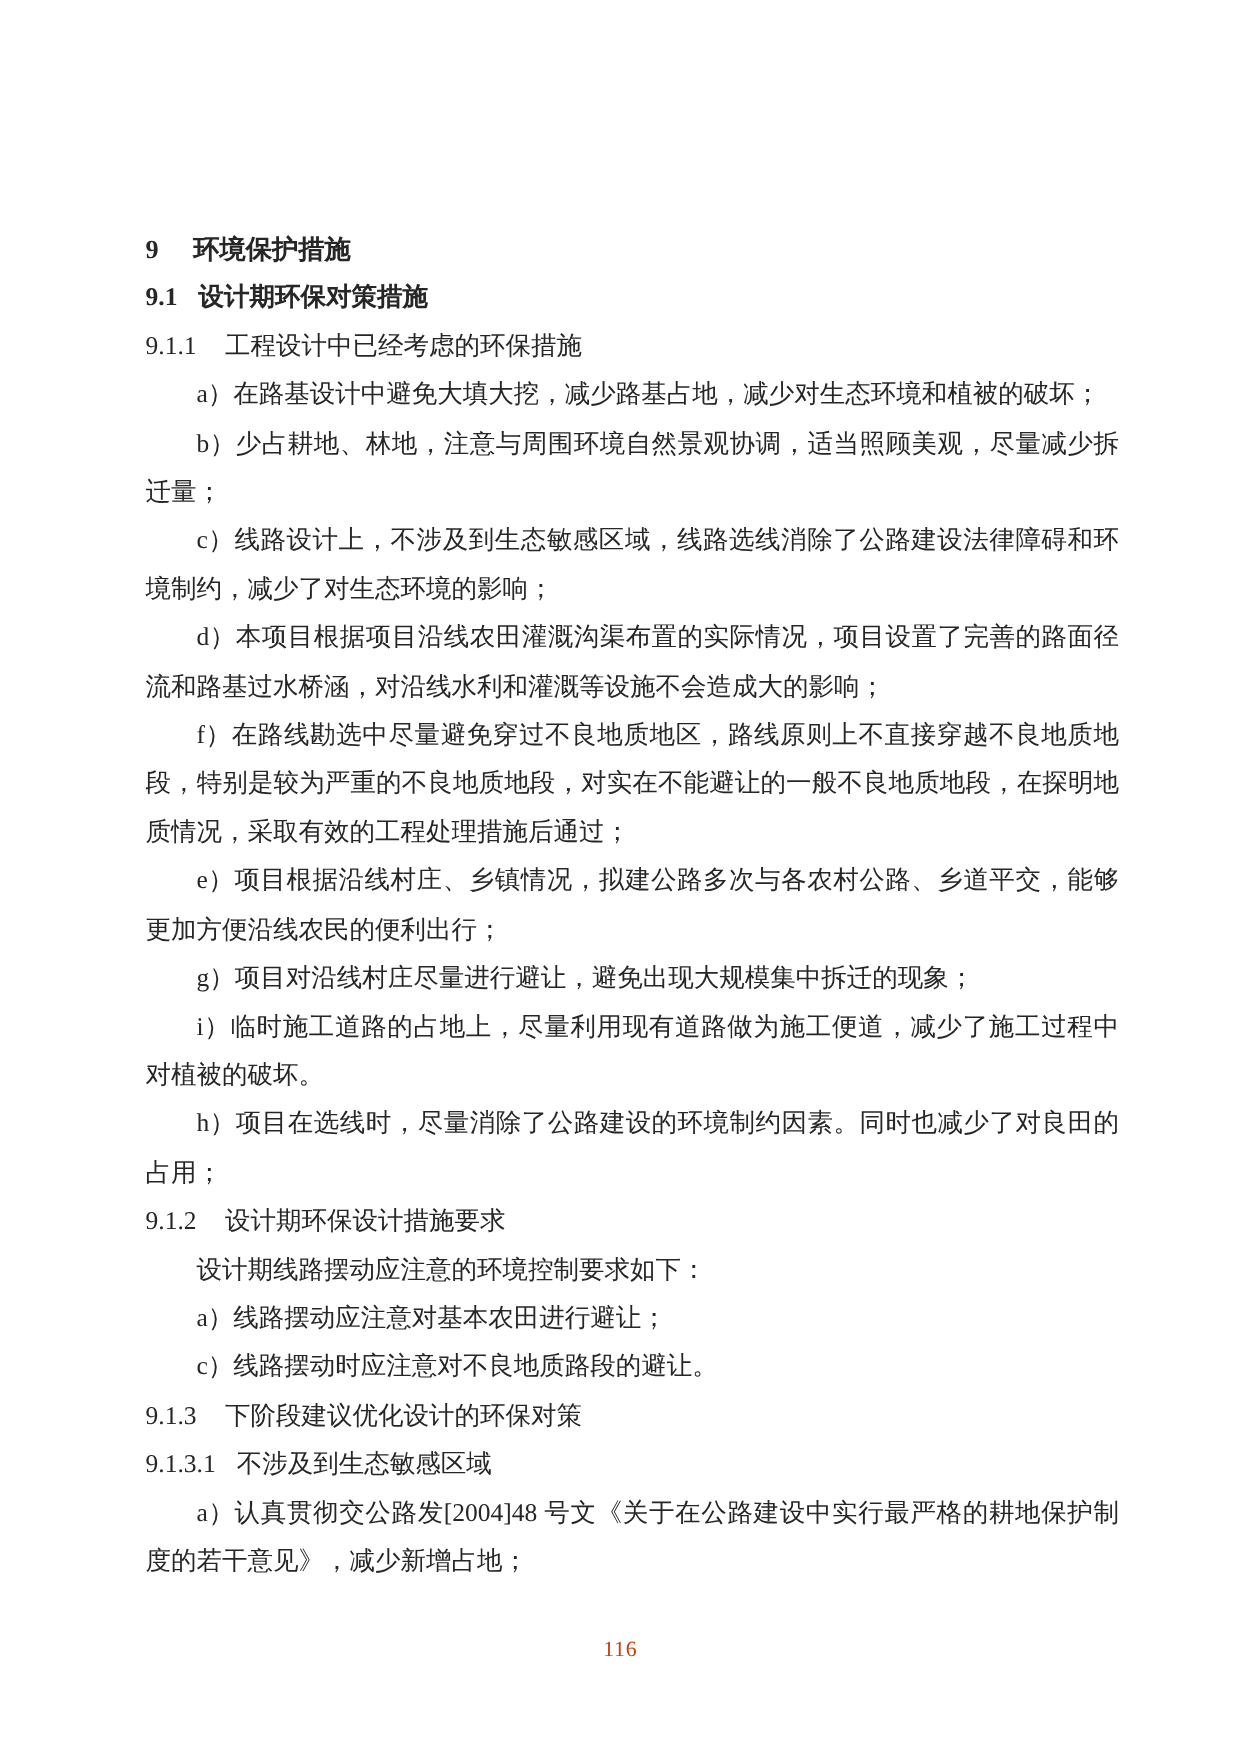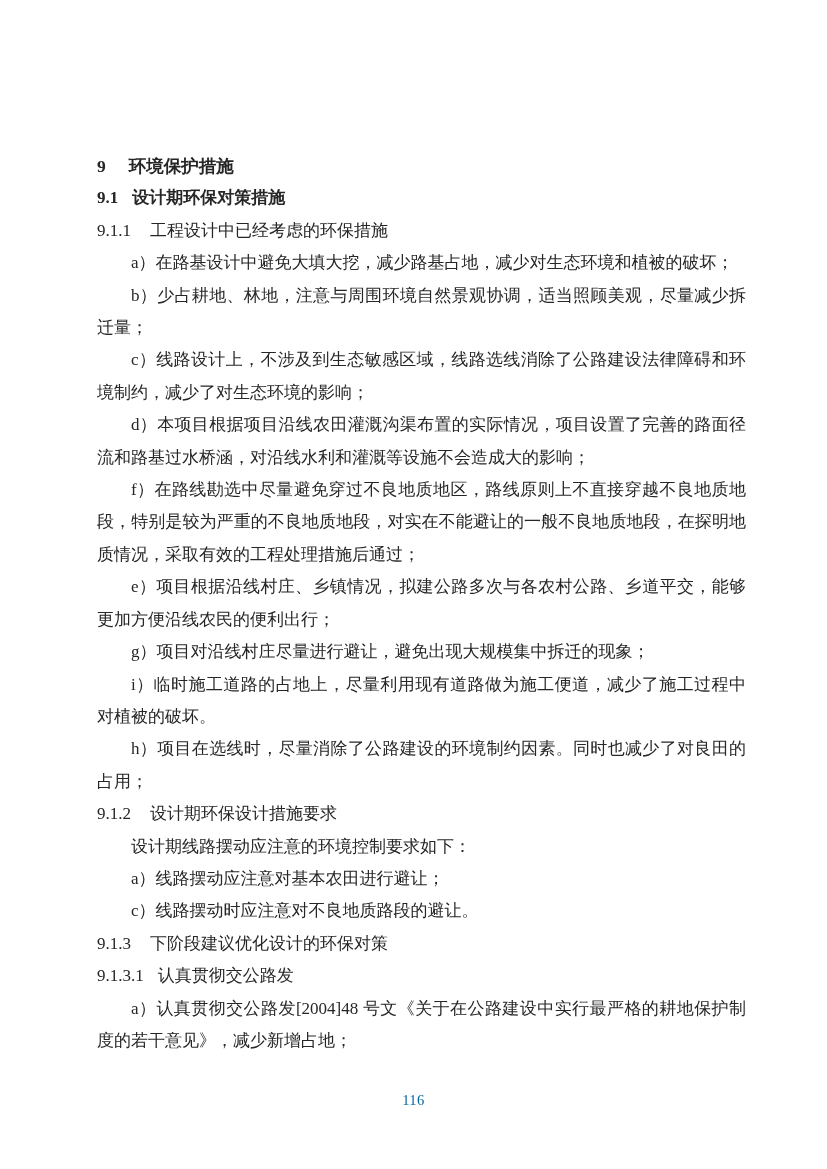--- a/index.html
+++ b/index.html
@@ -60,21 +60,21 @@
   .h-subsub .num { margin-right: 14px; }
   .footer {
     position: absolute;
     left: 0;
     top: 1091px;
     width: 827px;
     text-align: center;
   }
   .pagenum {
     font-size: 14.5px;
-    color: #0369a1;
+    color: #c2410c;
     letter-spacing: 0.5px;
   }
 </style>
 </head>
 <body>
 
 <div class="page">
   <div class="content">
 
     <div class="heading h-chapter">
@@ -105,21 +105,21 @@
 
     <p>设计期线路摆动应注意的环境控制要求如下：</p>
     <p>a）线路摆动应注意对基本农田进行避让；</p>
     <p>c）线路摆动时应注意对不良地质路段的避让。</p>
 
     <div class="heading h-sub">
       <span class="num">9.1.3</span><span>下阶段建议优化设计的环保对策</span>
     </div>
 
     <div class="heading h-subsub">
-      <span class="num">9.1.3.1</span><span>认真贯彻交公路发</span>
+      <span class="num">9.1.3.1</span><span>不涉及到生态敏感区域</span>
     </div>
 
     <p>a）认真贯彻交公路发[2004]48 号文《关于在公路建设中实行最严格的耕地保护制度的若干意见》，减少新增占地；</p>
 
   </div>
 
   <div class="footer">
     <span class="pagenum">116</span>
   </div>
 </div>

